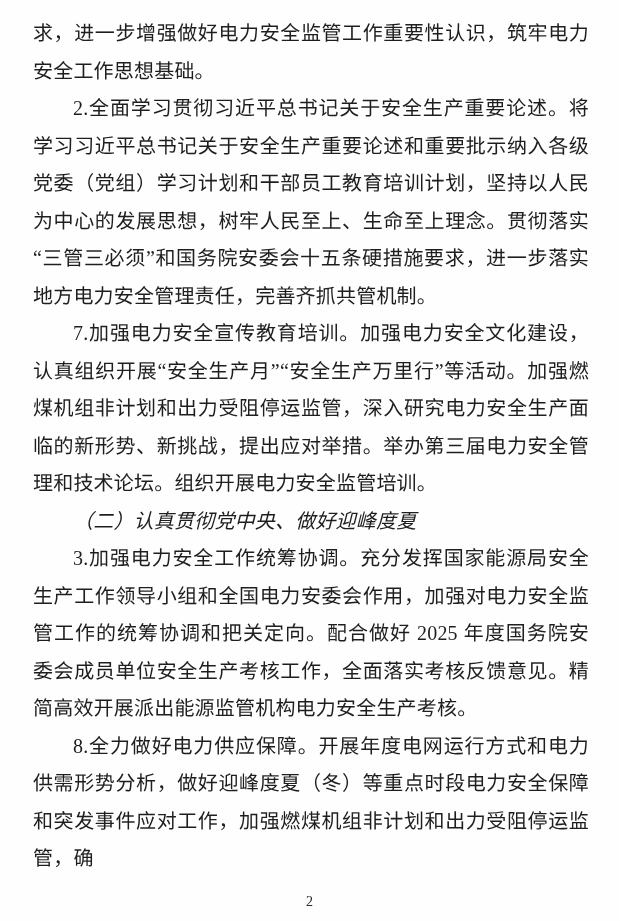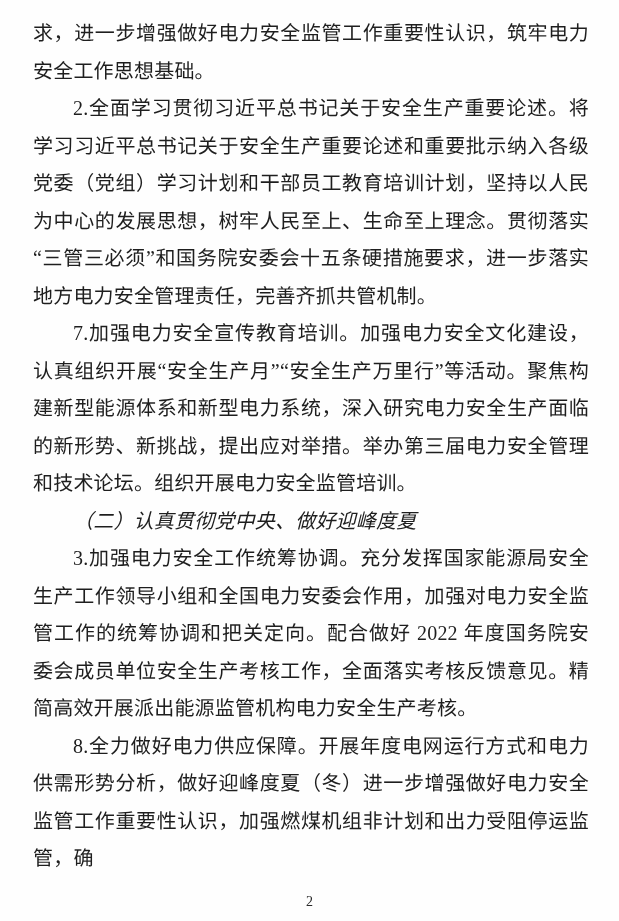--- a/index.html
+++ b/index.html
@@ -54,24 +54,24 @@
 </head>
 <body>
 
 <div class="page">
   <div class="content">
 
     <p class="para no-indent"><span>求，进一步增强做好电力安全监管工作重要性认识，筑牢电力安全工作思想基础。</span></p>
 
     <p class="para"><span class="para-head">2.全面学习贯彻习近平总书记关于安全生产重要论述。</span><span>将学习习近平总书记关于安全生产重要论述和重要批示纳入各级党委（党组）学习计划和干部员工教育培训计划，坚持以人民为中心的发展思想，树牢人民至上、生命至上理念。贯彻落实“三管三必须”和国务院安委会十五条硬措施要求，进一步落实地方电力安全管理责任，完善齐抓共管机制。</span></p>
 
-    <p class="para"><span class="para-head">7.加强电力安全宣传教育培训。</span><span>加强电力安全文化建设，认真组织开展“安全生产月”“安全生产万里行”等活动。聚焦构建新型能源体系和新型电力系统，深入研究电力安全生产面临的新形势、新挑战，提出应对举措。举办第三届电力安全管理和技术论坛。组织开展电力安全监管培训。</span></p>
+    <p class="para"><span class="para-head">7.加强电力安全宣传教育培训。</span><span>加强电力安全文化建设，认真组织开展“安全生产月”“安全生产万里行”等活动。加强燃煤机组非计划和出力受阻停运监管，深入研究电力安全生产面临的新形势、新挑战，提出应对举措。举办第三届电力安全管理和技术论坛。组织开展电力安全监管培训。</span></p>
 
     <p class="para kaiti"><span>（二）认真贯彻党中央、做好迎峰度夏</span></p>
 
-    <p class="para"><span class="para-head">3.加强电力安全工作统筹协调。</span><span>充分发挥国家能源局安全生产工作领导小组和全国电力安委会作用，加强对电力安全监管工作的统筹协调和把关定向。配合做好 2022 年度国务院安委会成员单位安全生产考核工作，全面落实考核反馈意见。精简高效开展派出能源监管机构电力安全生产考核。</span></p>
+    <p class="para"><span class="para-head">3.加强电力安全工作统筹协调。</span><span>充分发挥国家能源局安全生产工作领导小组和全国电力安委会作用，加强对电力安全监管工作的统筹协调和把关定向。配合做好 2025 年度国务院安委会成员单位安全生产考核工作，全面落实考核反馈意见。精简高效开展派出能源监管机构电力安全生产考核。</span></p>
 
-    <p class="para"><span class="para-head">8.全力做好电力供应保障。</span><span>开展年度电网运行方式和电力供需形势分析，做好迎峰度夏（冬）进一步增强做好电力安全监管工作重要性认识，加强燃煤机组非计划和出力受阻停运监管，确</span></p>
+    <p class="para"><span class="para-head">8.全力做好电力供应保障。</span><span>开展年度电网运行方式和电力供需形势分析，做好迎峰度夏（冬）等重点时段电力安全保障和突发事件应对工作，加强燃煤机组非计划和出力受阻停运监管，确</span></p>
 
   </div>
 
   <div class="footer">2</div>
 </div>
 
 </body></html>

